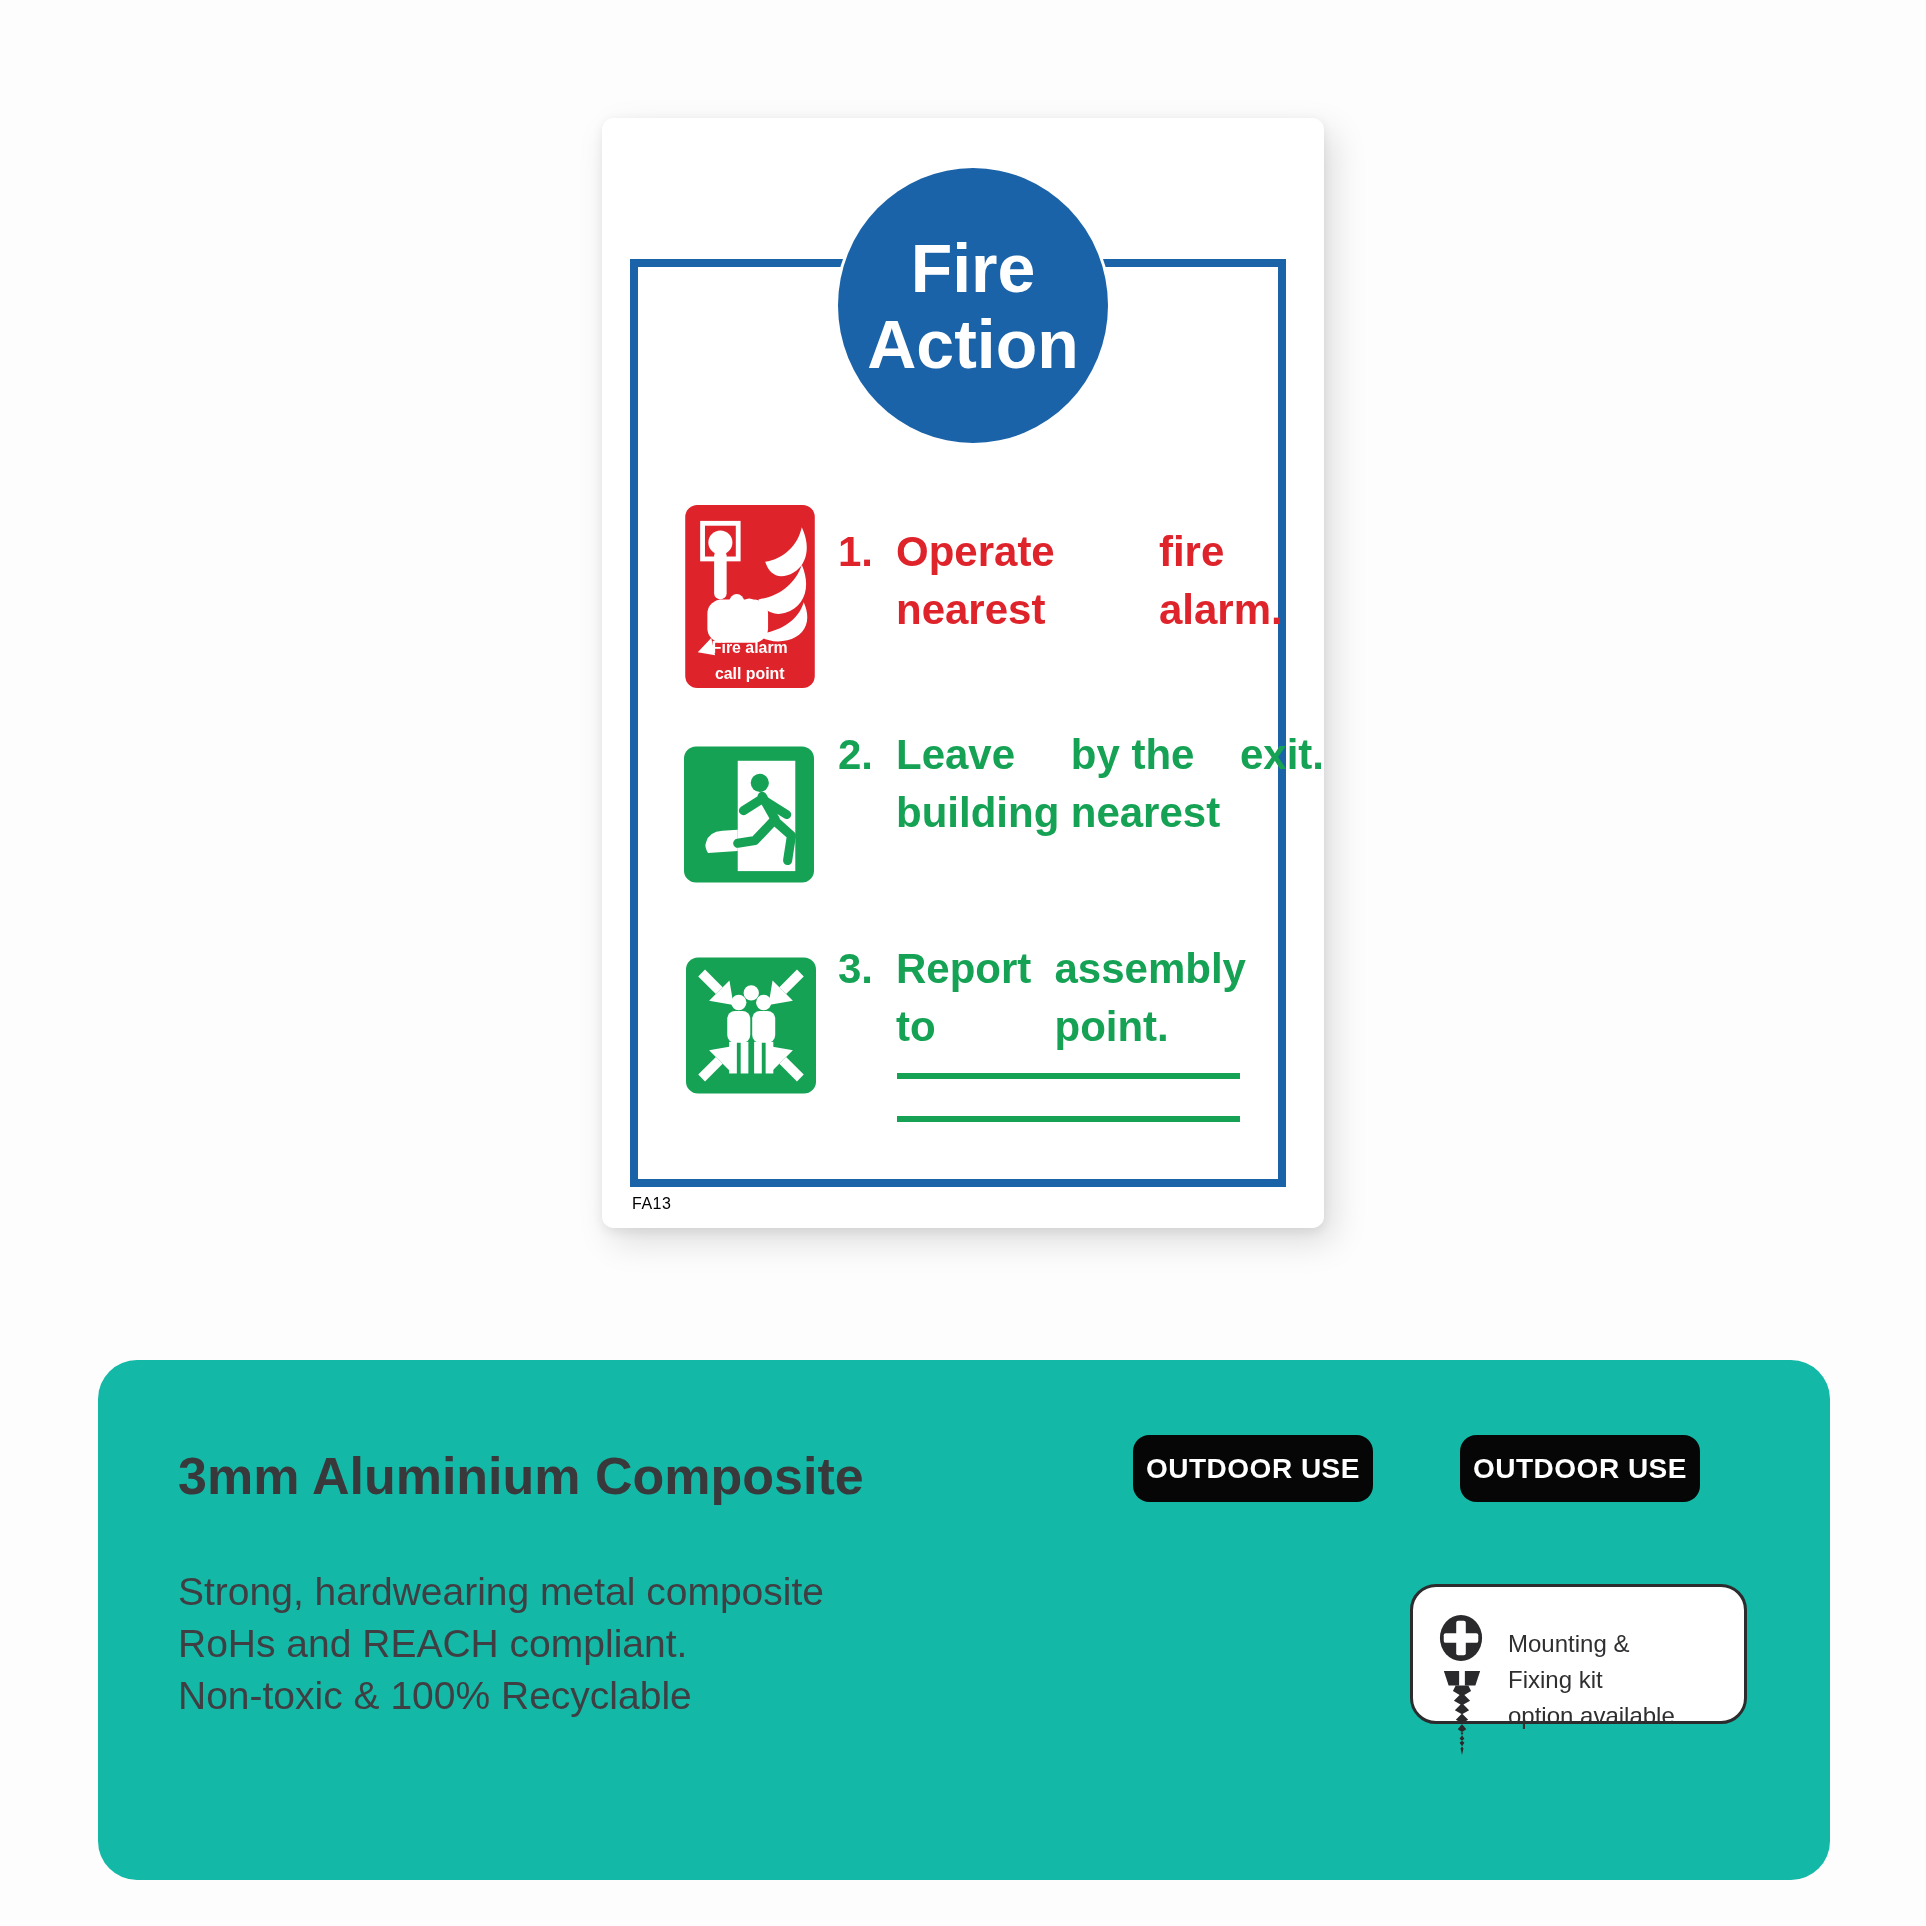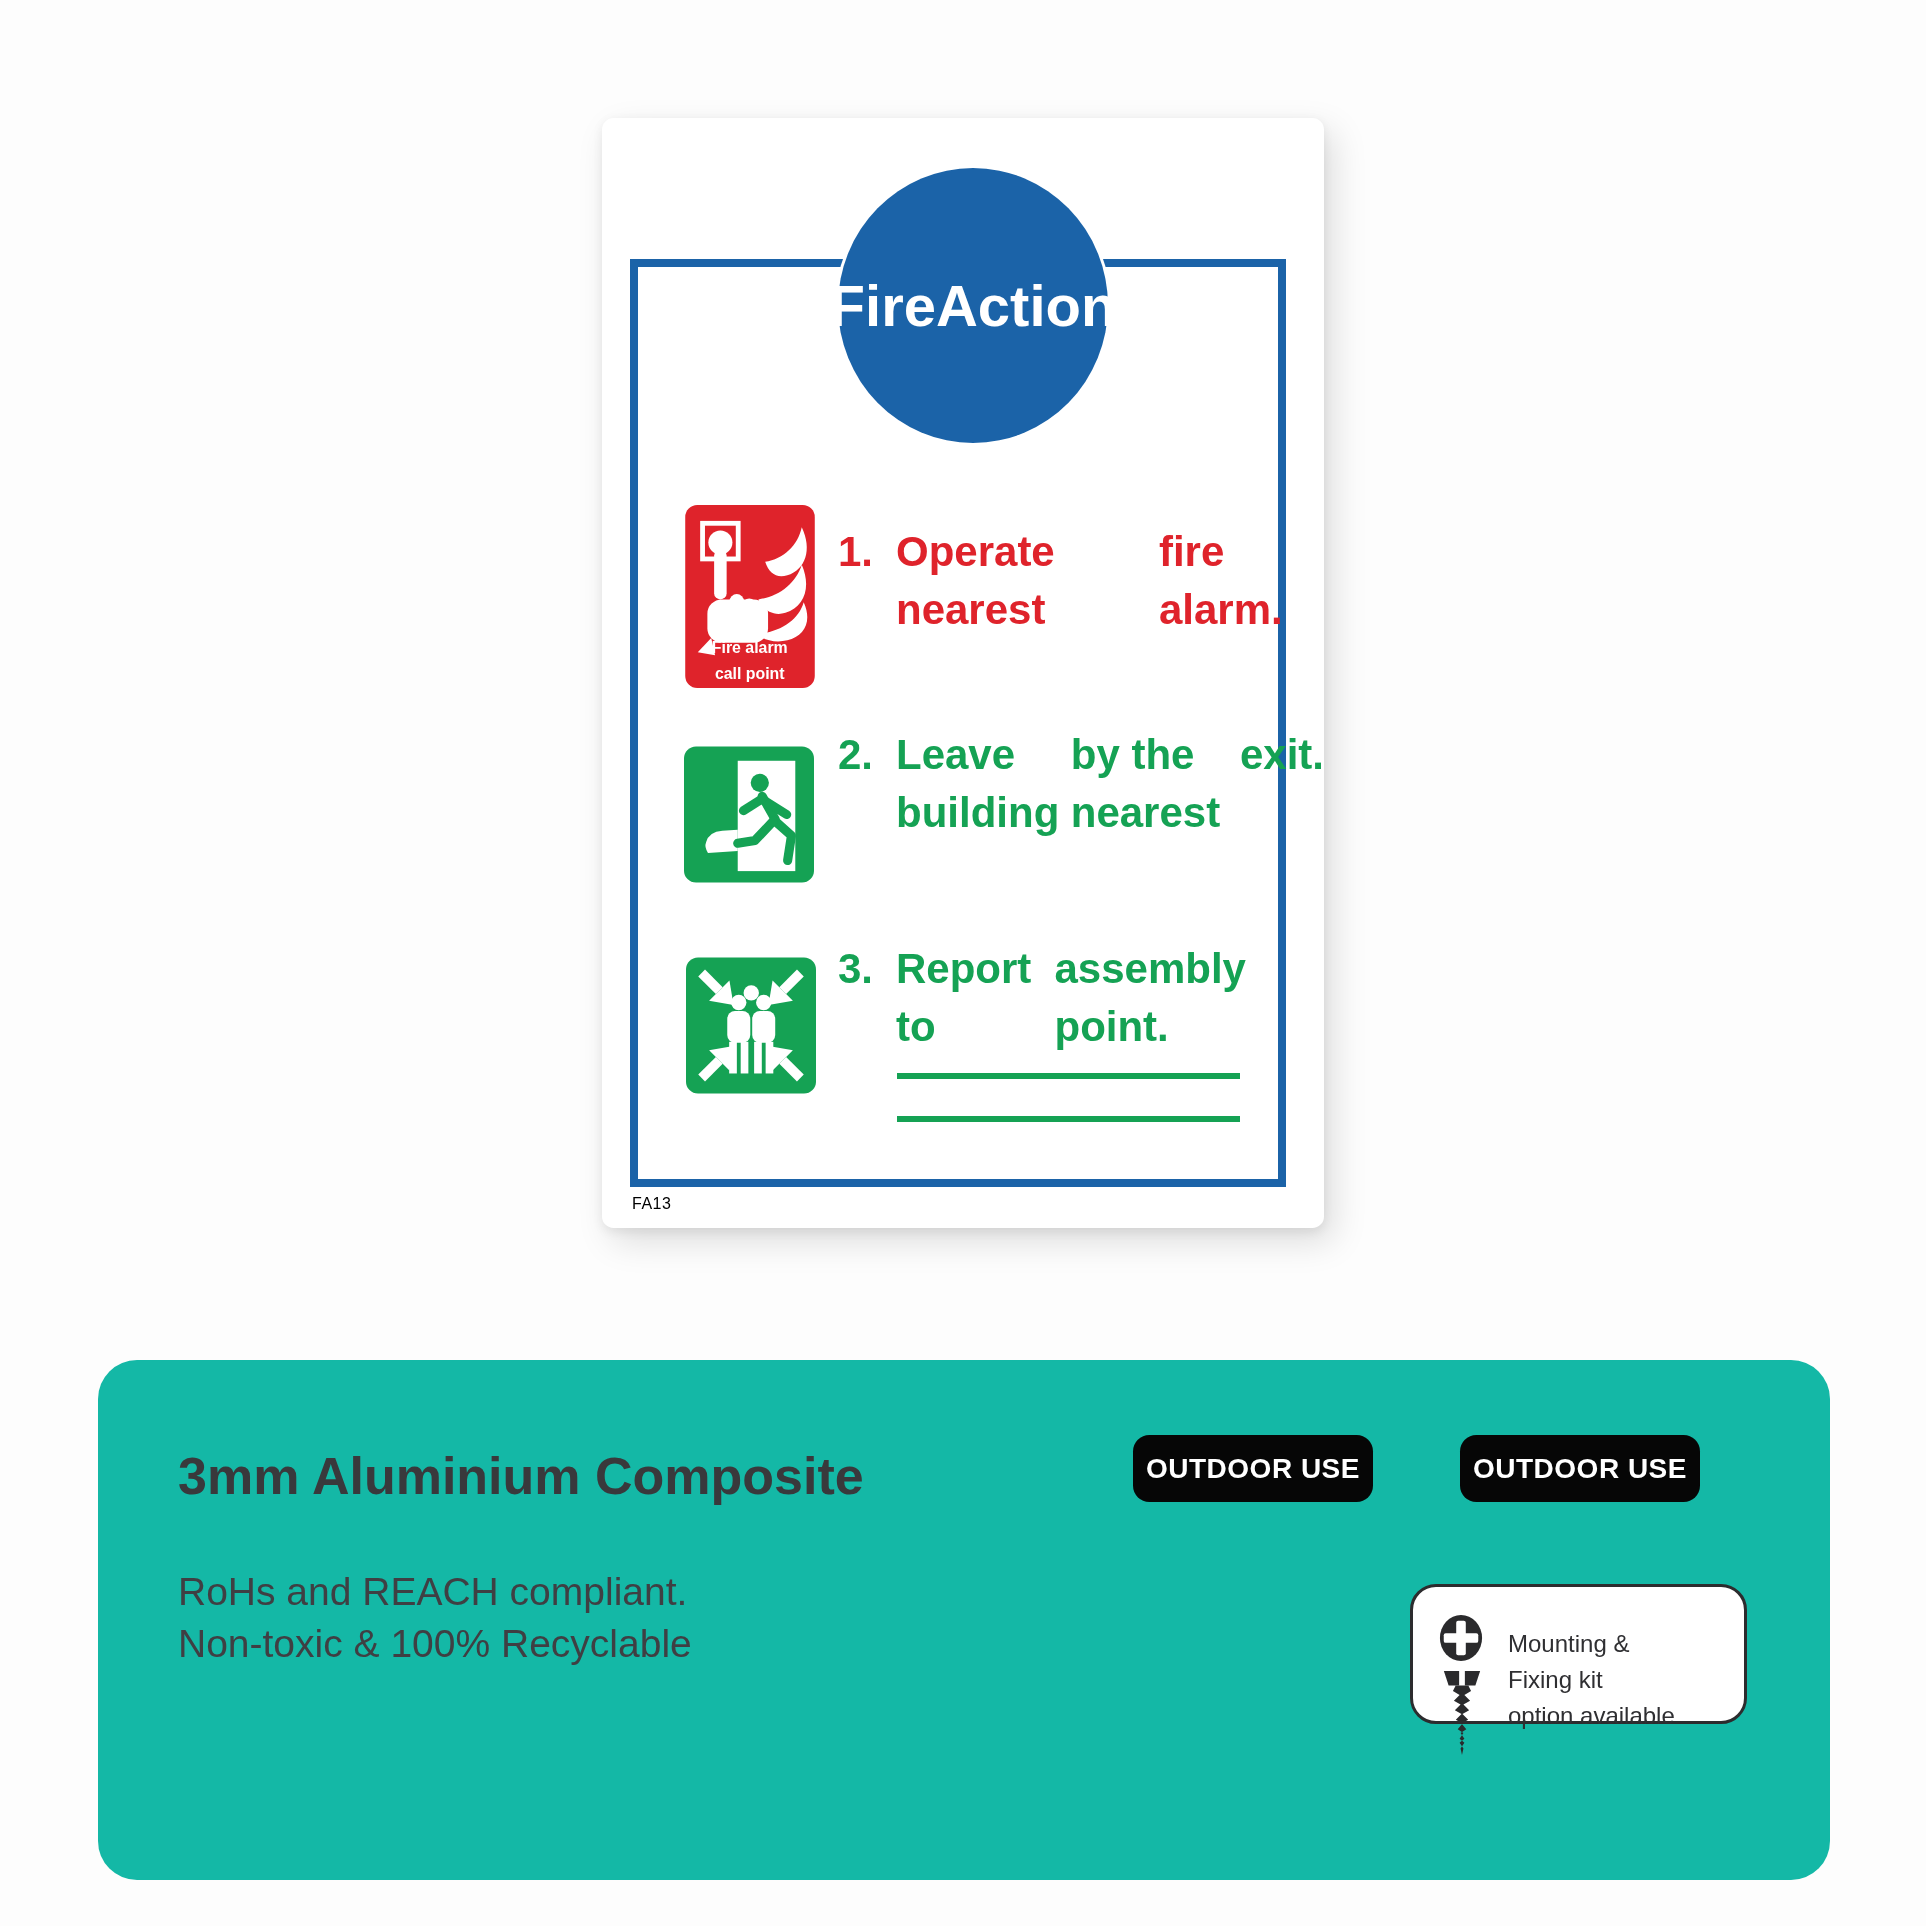--- a/index.html
+++ b/index.html
@@ -22,24 +22,24 @@
   .sign-border {
     position: absolute; left: 28px; top: 141px;
     width: 656px; height: 928px;
     border: 8.2px solid #1b63a8;
   }
   .sign-header {
     position: absolute; left: 236px; top: 50px;
     width: 270px; height: 275px;
     background: #1b63a8; border-radius: 50%;
     box-shadow: 0 0 0 2.9px #ffffff;
-    display: flex; flex-direction: row;
+    display: flex; flex-direction: column;
     justify-content: center; align-items: center;
     color: #ffffff; font-weight: bold;
-    font-size: 58px; line-height: 76px; text-align: center;
+    font-size: 68px; line-height: 76px; text-align: center;
   }
   .step {
     position: absolute; display: flex;
     font-weight: bold; font-size: 42px; line-height: 58px;
   }
   .step .num { width: 58px; flex: none; }
   .step .lines { display: flex; flex-direction: row; }
   .step-1 { left: 236px; top: 405px;  color: #df232b; }
   .step-2 { left: 236px; top: 608px; color: #15a254; }
   .step-3 { left: 236px; top: 822px; color: #15a254; }
@@ -197,20 +197,21 @@
   <div class="writein-line writein-1"></div>
   <div class="writein-line writein-2"></div>
 
   <div class="sign-code">FA13</div>
 </div>
 
 <div class="panel">
   <h1 class="panel-heading">3mm Aluminium Composite</h1>
 
   <div class="panel-desc">
+    <div>Strong, hardwearing metal composite</div>
     <div>RoHs and REACH compliant.</div>
     <div>Non-toxic &amp; 100% Recyclable</div>
   </div>
 
   <div class="usage-badge badge-outdoor">OUTDOOR USE</div>
   <div class="usage-badge badge-indoor">OUTDOOR USE</div>
 
   <div class="mount-box">
     <svg class="screw-head-icon" viewBox="0 0 96 100">
       <ellipse cx="48" cy="50" rx="44" ry="48" fill="#2a2a2c"></ellipse>

